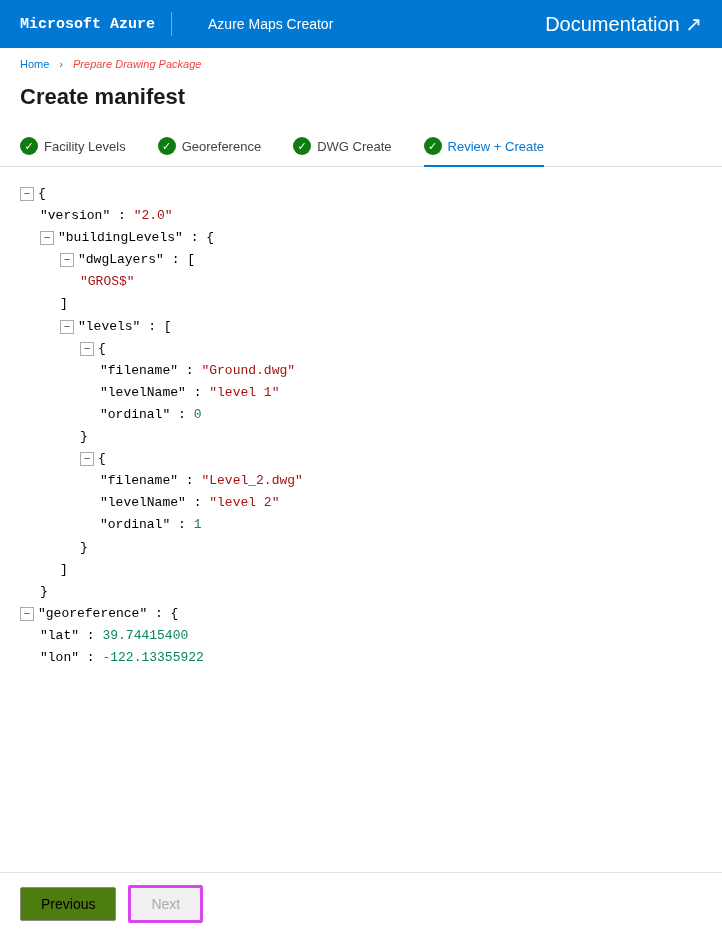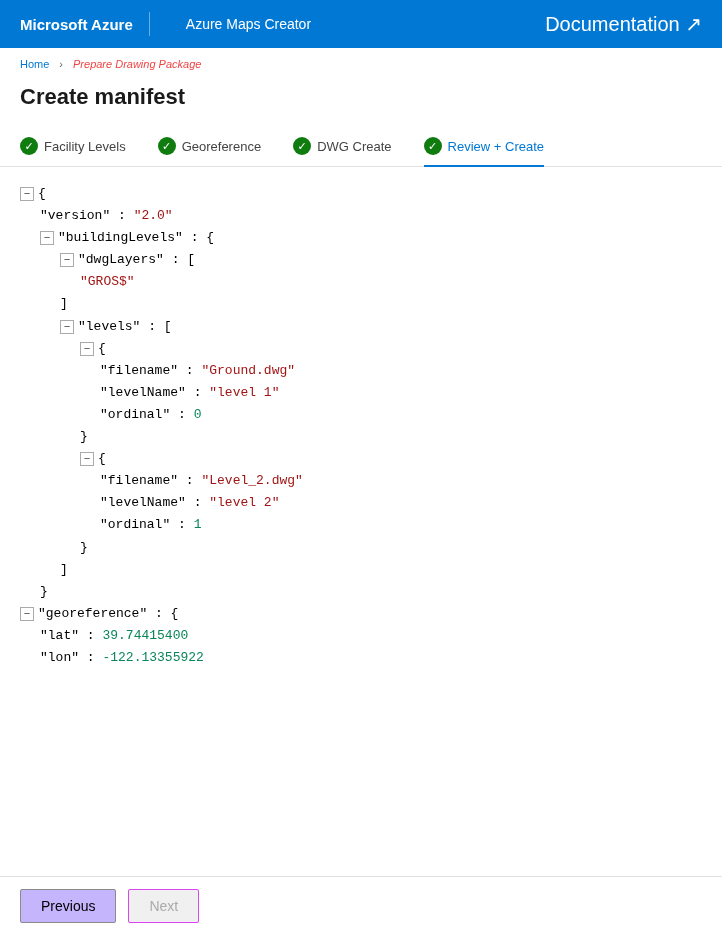--- a/index.html
+++ b/index.html
@@ -7,21 +7,21 @@
 
     
     .header {
       background: #0078d4;
       color: white;
       display: flex;
       align-items: center;
       padding: 0 20px;
       height: 48px;
     }
-    .header-brand { font-weight: 600; font-size: 15px; }
+    .header-brand { font-weight: 600; font-size: 15px; font-family: Liberation Mono, monospace; }
     .header-divider { width: 1px; height: 24px; background: rgba(255,255,255,0.4); margin: 0 16px; }
     .header-product { font-size: 14px; font-weight: 400; margin-left: 20px; }
     .header-docs { margin-left: auto; font-size: 20px; color: white; text-decoration: none; display: flex; align-items: center; gap: 4px; }
 
     
     .breadcrumb { padding: 10px 20px; font-size: 11px; display: flex; align-items: center; gap: 10px; }
     .breadcrumb a { color: #0078d4; text-decoration: none; }
     .breadcrumb-sep { color: #666; }
 
     
@@ -43,22 +43,22 @@
 
     .toggle { display: inline-block; width: 14px; height: 14px; border: 1px solid #aaa; background: white; text-align: center; line-height: 13px; font-size: 11px; cursor: pointer; margin-right: 4px; color: #444; flex-shrink: 0; }
     .key { color: #000; }
     .string-val { color: #a31515; }
     .number-val { color: #098658; }
     .punctuation { color: #000; }
 
     
     .bottom-bar { position: fixed; bottom: 0; left: 0; width: 722px; background: #fff; border-top: 1px solid #e0e0e0; padding: 12px 20px; display: flex; align-items: center; gap: 12px; }
     .btn-create { background: #0078d4; color: white; border: 2px solid #c42b1c; padding: 8px 20px; font-size: 14px; font-weight: 500; cursor: pointer; border-radius: 2px; outline: 3px solid #c42b1c; outline-offset: 0; }
-    .btn-previous { background: #c4b5fd; color: #000; border: 1px solid #8a8a8a; padding: 8px 20px; font-size: 14px; cursor: pointer; border-radius: 2px; }
-    .btn-next { background: #f0f0f0; color: #aaa; border: 1px solid #d946ef; padding: 8px 20px; font-size: 14px; cursor: pointer; border-radius: 2px; }
+    .btn-previous { background: #4d7c0f; color: #000; border: 1px solid #8a8a8a; padding: 8px 20px; font-size: 14px; cursor: pointer; border-radius: 2px; }
+    .btn-next { background: #f0f0f0; color: #aaa; border: 3px solid #d946ef; padding: 8px 20px; font-size: 14px; cursor: pointer; border-radius: 2px; }
 
     .main-content { padding-bottom: 70px; }
   </style>
 </head>
 <body>
 
 <div class="header">
   <span class="header-brand">Microsoft Azure</span>
   <div class="header-divider"></div>
   <span class="header-product">Azure Maps Creator</span>

